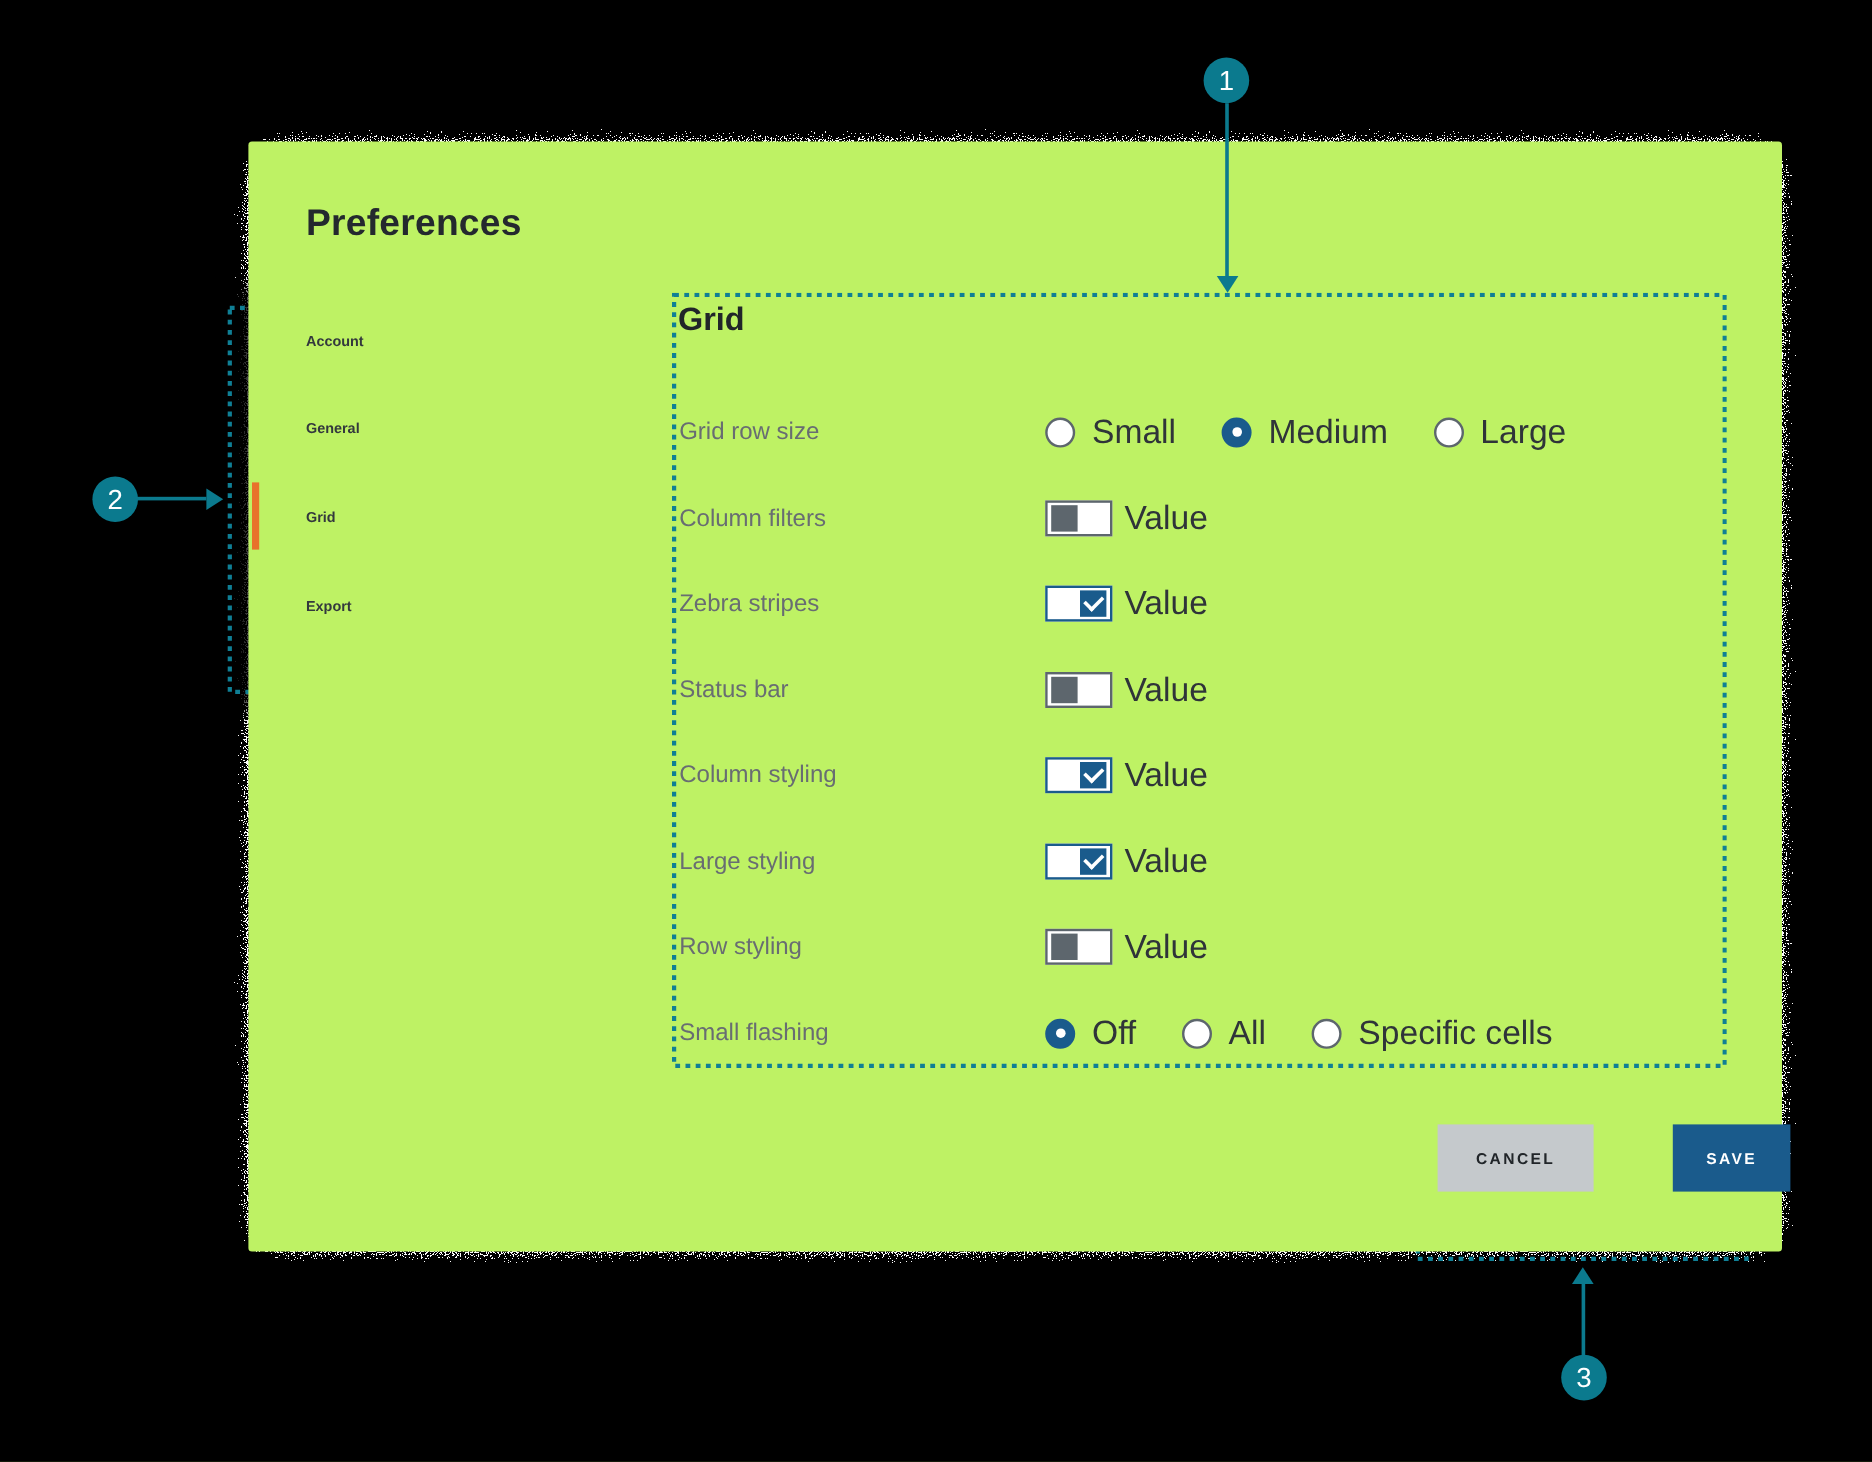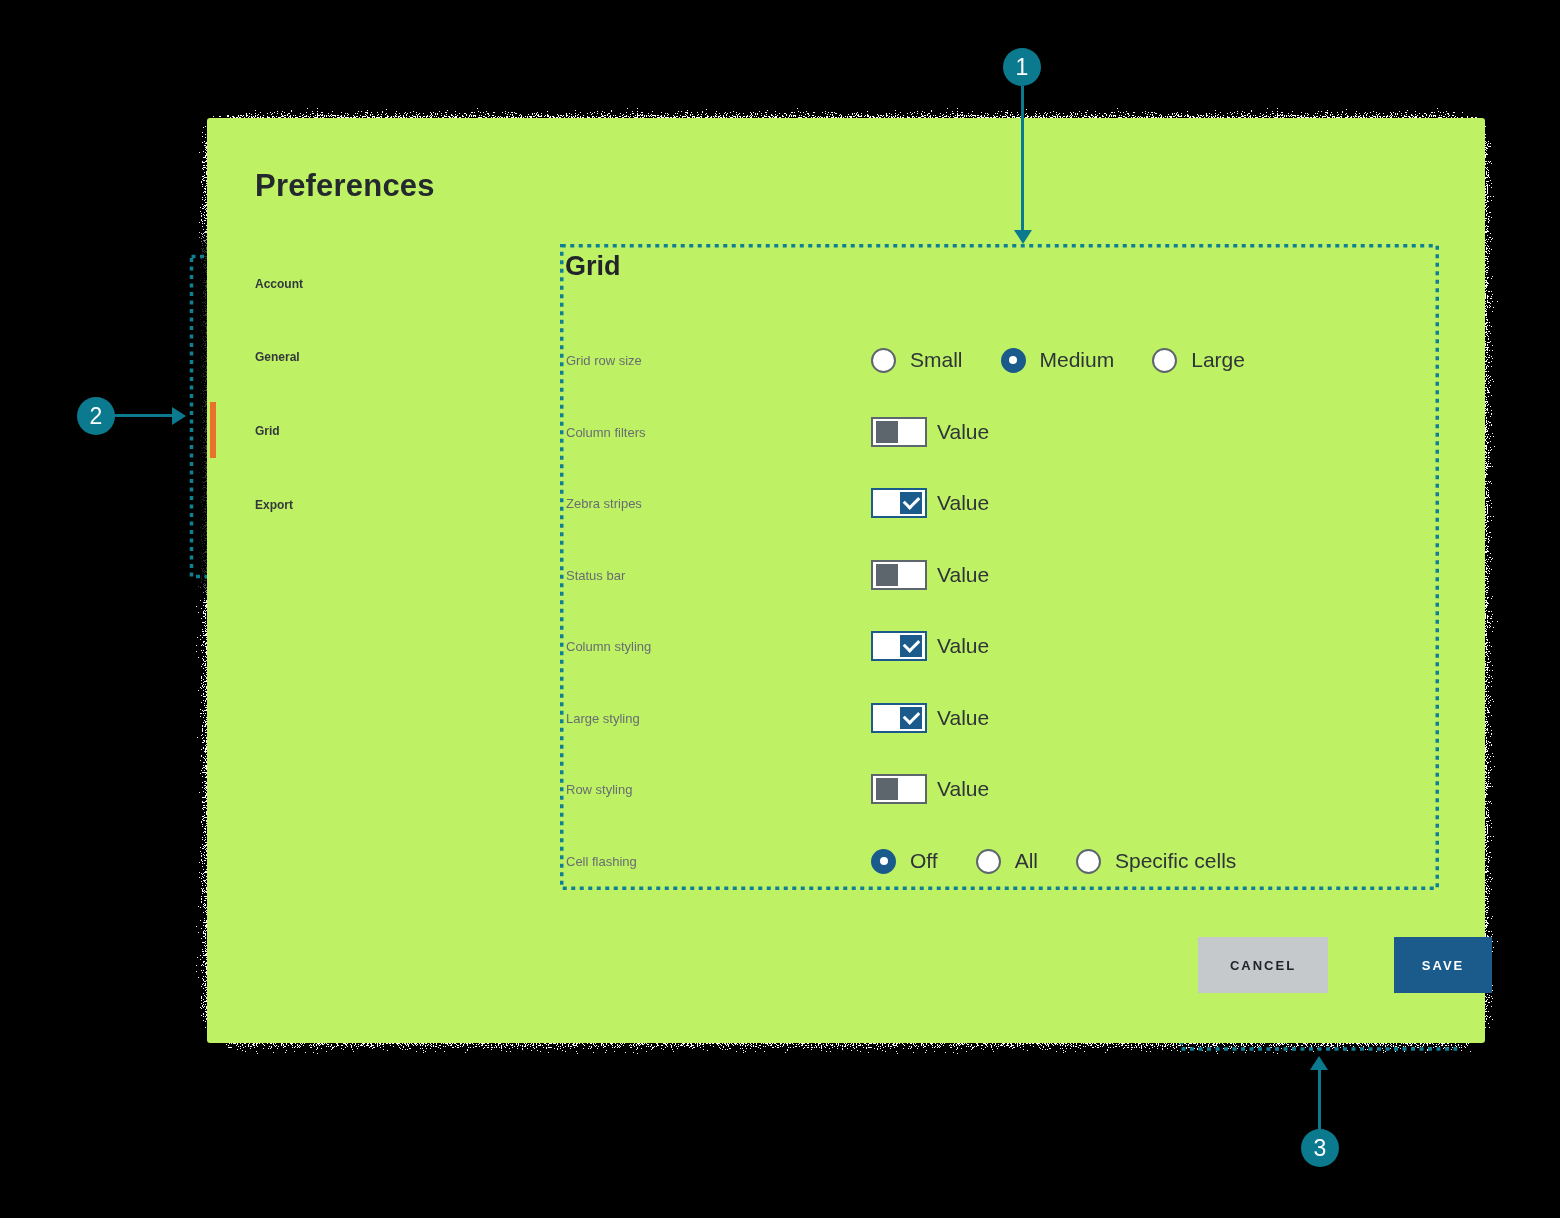--- a/index.html
+++ b/index.html
@@ -20,22 +20,22 @@
 
   .nav-item{position:absolute; left:48px; width:240px; height:28px; font-size:12px;
     font-weight:700; color:#33383d; cursor:pointer; display:flex; align-items:center;}
   .nav-indicator{position:absolute; left:3px; top:284px; width:6px; height:56px;
     background:var(--orange);}
 
   .panel-outline{position:absolute; left:353px; top:126px; width:879px; height:646px; pointer-events:none;}
   .panel-heading{position:absolute; left:358px; top:133px; font-size:27px; font-weight:600; color:#212529;}
 
   .row{position:absolute; left:359px; height:36px; display:flex; align-items:center;}
-  .row-label{width:305px; font-size:13px; color:var(--label-gray); flex:none;}
-  .control-text{font-size:21px; color:var(--text-dark);}
+  .row-label{width:305px; font-size:20px; color:var(--label-gray); flex:none;}
+  .control-text{font-size:28px; color:var(--text-dark);}
 
   
   .radio-opt{display:flex; align-items:center; cursor:pointer; margin-right:38px;}
   .radio{width:25px; height:25px; border-radius:50%; border:2.5px solid var(--toggle-gray);
     background:#fff; margin-right:14px; flex:none; position:relative;}
   .radio.selected{border-color:var(--blue); background:var(--blue);}
   .radio.selected::after{content:''; position:absolute; left:50%; top:50%; width:8px; height:8px;
     margin:-4px 0 0 -4px; border-radius:50%; background:#fff;}
 
   
@@ -179,21 +179,21 @@
 
   <div class="row" style="top:653px">
     <span class="row-label">Row styling</span>
     <span class="toggle off">
         <span class="knob"></span>
       </span>
     <span class="control-text">Value</span>
   </div>
 
   <div class="row" style="top:725px">
-    <span class="row-label">Cell flashing</span>
+    <span class="row-label">Small flashing</span>
     <label class="radio-opt">
       <span class="radio selected"></span>
       <span class="control-text">Off</span>
     </label>
     <label class="radio-opt">
       <span class="radio"></span>
       <span class="control-text">All</span>
     </label>
     <label class="radio-opt">
       <span class="radio"></span>

